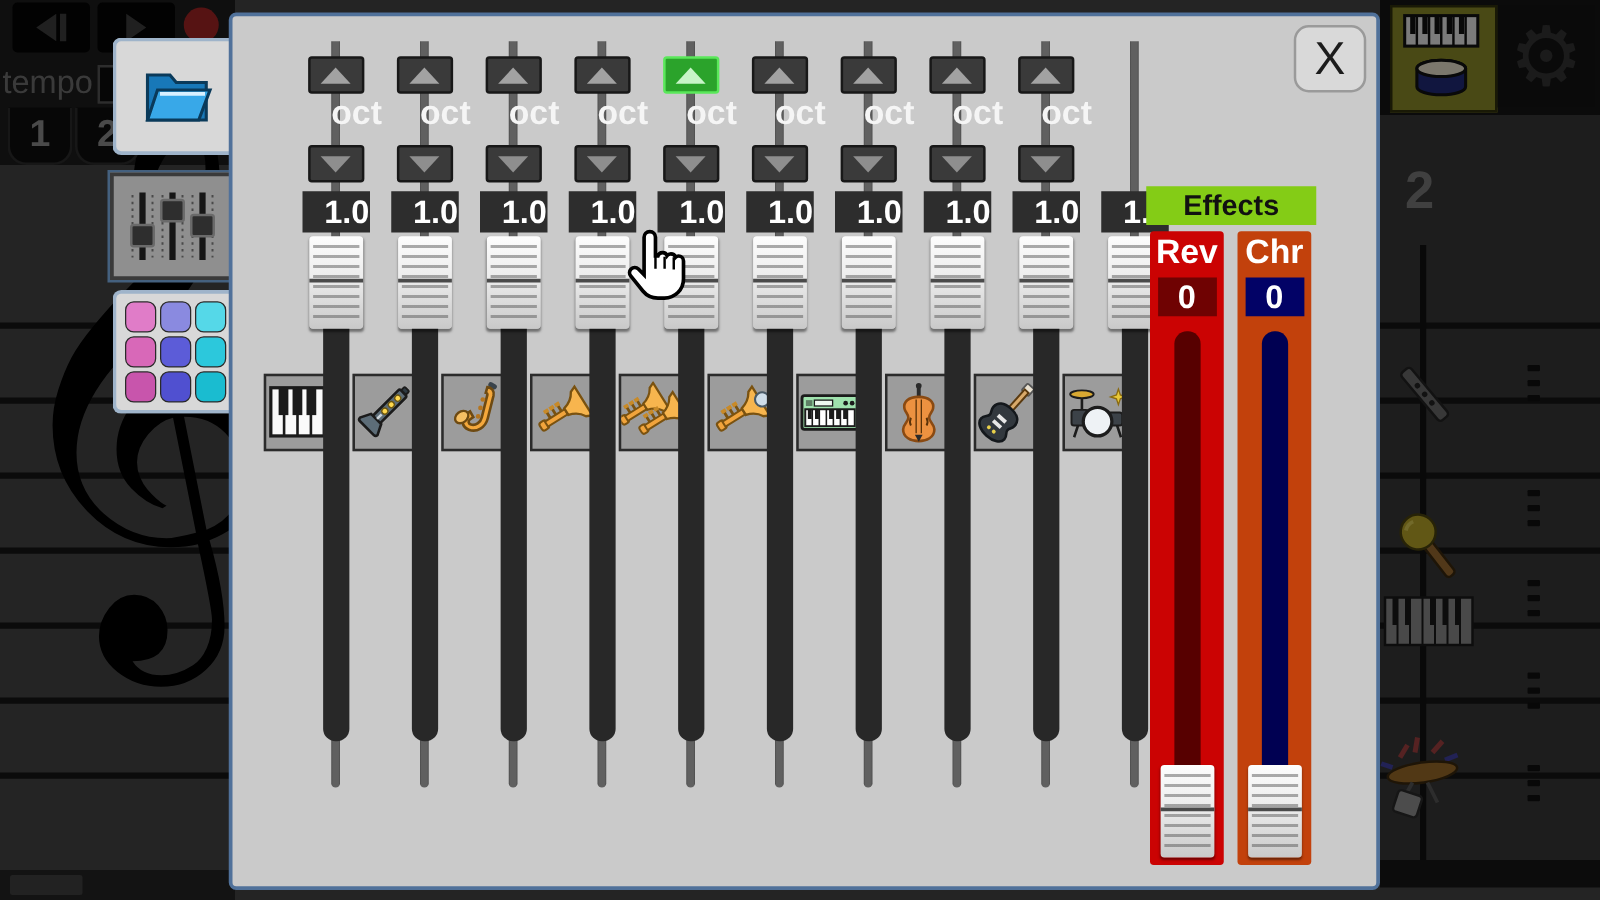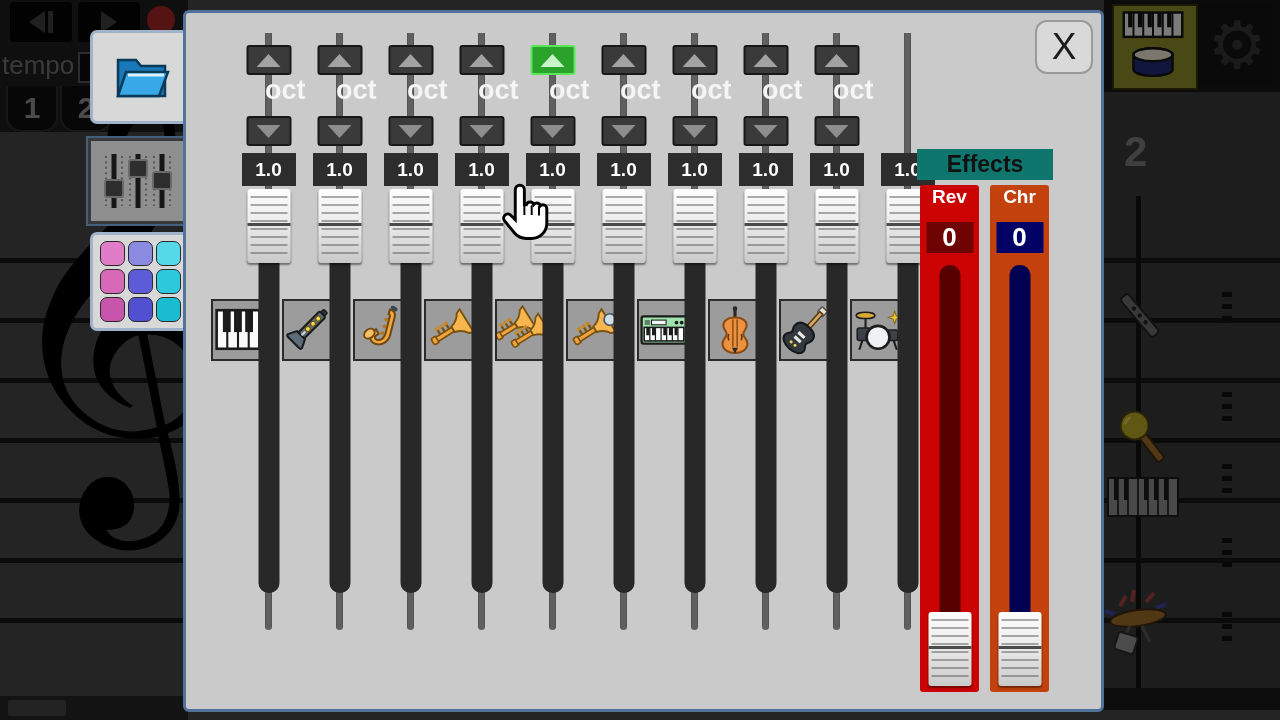--- a/index.html
+++ b/index.html
@@ -69,35 +69,35 @@
   .oct-btn{position:absolute;left:50%;transform:translateX(-50%);width:45px;height:30px;background:#3a3a3a;
            border:2px solid #181818;border-radius:3px;box-sizing:border-box;
            display:flex;align-items:center;justify-content:center;cursor:pointer;}
   .oct-btn.up{top:12px}.oct-btn.down{top:83px}
   .tri{width:0;height:0;border-left:12px solid transparent;border-right:12px solid transparent;}
   .tri.u{border-bottom:13px solid #a2a2a2}.tri.d{border-top:13px solid #8e8e8e}
   .oct-btn.green{background:#2ba32b;border-color:#5ae85a}
   .oct-btn.green .tri.u{border-bottom-color:#c8f5c8}
   .oct-label{position:absolute;top:42px;width:100%;text-align:center;font-size:27px;font-weight:bold;color:#f5f5f5;}
   .vol-value{position:absolute;top:120px;left:50%;transform:translateX(-50%);width:54px;height:33px;
-             background:#2d2d2d;color:#fff;font-size:19px;font-weight:bold;text-align:center;line-height:33px;}
+             background:#2d2d2d;color:#fff;font-size:26px;font-weight:bold;text-align:right;line-height:33px;}
   .v-track{position:absolute;top:160px;left:50%;transform:translateX(-50%);width:21px;height:400px;
            background:#282828;border-radius:10px;}
   .fader{position:absolute;left:50%;transform:translateX(-50%);width:43px;height:74px;border-radius:3px;
          background:linear-gradient(180deg,#fdfdfd,#ececec 45%,#c9c9c9);box-shadow:0 2px 2px rgba(0,0,0,.45);}
   .fader::before{content:"";position:absolute;left:3px;right:3px;top:7px;bottom:7px;
          background:repeating-linear-gradient(180deg,rgba(90,90,90,.5) 0 2.5px,transparent 2.5px 8px);}
   .fader::after{content:"";position:absolute;left:0;right:0;top:34px;height:3px;background:#4a4a4a;}
   .fader.top{top:156px}
-  .fx-header{position:absolute;left:731px;top:136px;width:136px;height:31px;background:#0f766e;
+  .fx-header{position:absolute;left:731px;top:136px;width:136px;height:31px;background:#84cc16;
              color:#111;font-size:23px;font-weight:600;text-align:center;line-height:31px;}
   .fx-col{position:absolute;top:172px;width:59px;height:507px;border-radius:3px;}
   .fx-col.rev{left:734px;background:#cb0303;}
   .fx-col.chr{left:804px;background:#c2410c;}
-  .fx-label{position:absolute;top:1px;width:100%;text-align:center;color:#fff;font-size:19px;font-weight:bold;}
+  .fx-label{position:absolute;top:1px;width:100%;text-align:center;color:#fff;font-size:27px;font-weight:bold;}
   .fx-value{position:absolute;top:37px;left:50%;transform:translateX(-50%);width:47px;height:31px;color:#fff;
             font-size:26px;font-weight:bold;text-align:center;line-height:31px;}
   .rev .fx-value{background:#6f0202}.chr .fx-value{background:#020266}
   .fx-track{position:absolute;top:80px;bottom:8px;left:50%;transform:translateX(-50%);width:21px;border-radius:10px;}
   .rev .fx-track{background:#570000}.chr .fx-track{background:#000052}
   .fx-col .fader{bottom:6px}
 
   .cursor{position:absolute;left:500px;top:180px;z-index:30;pointer-events:none;}
 </style>
 </head>

